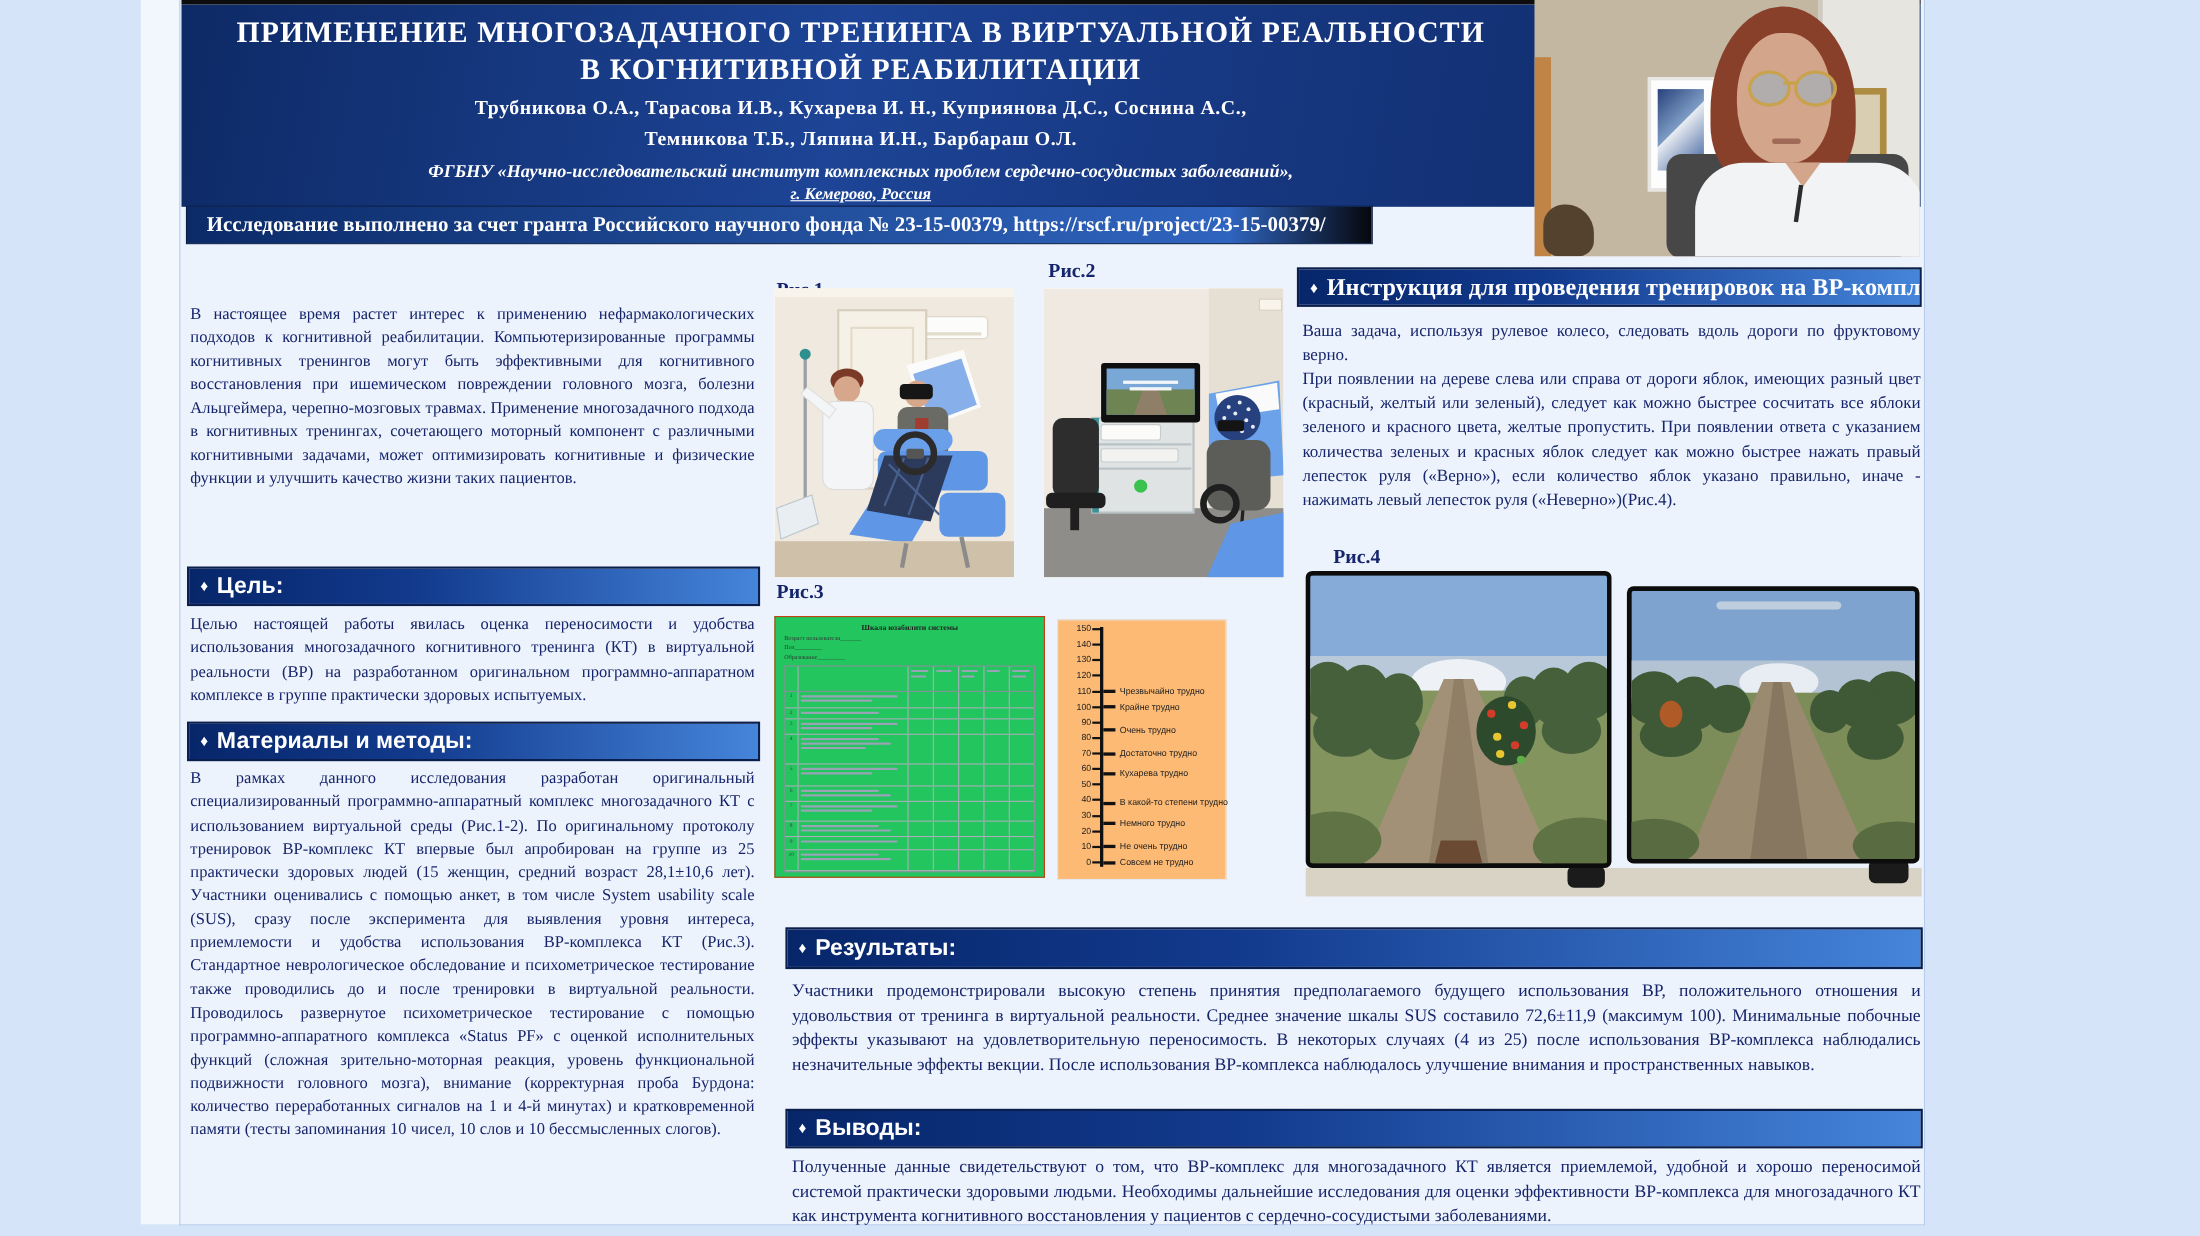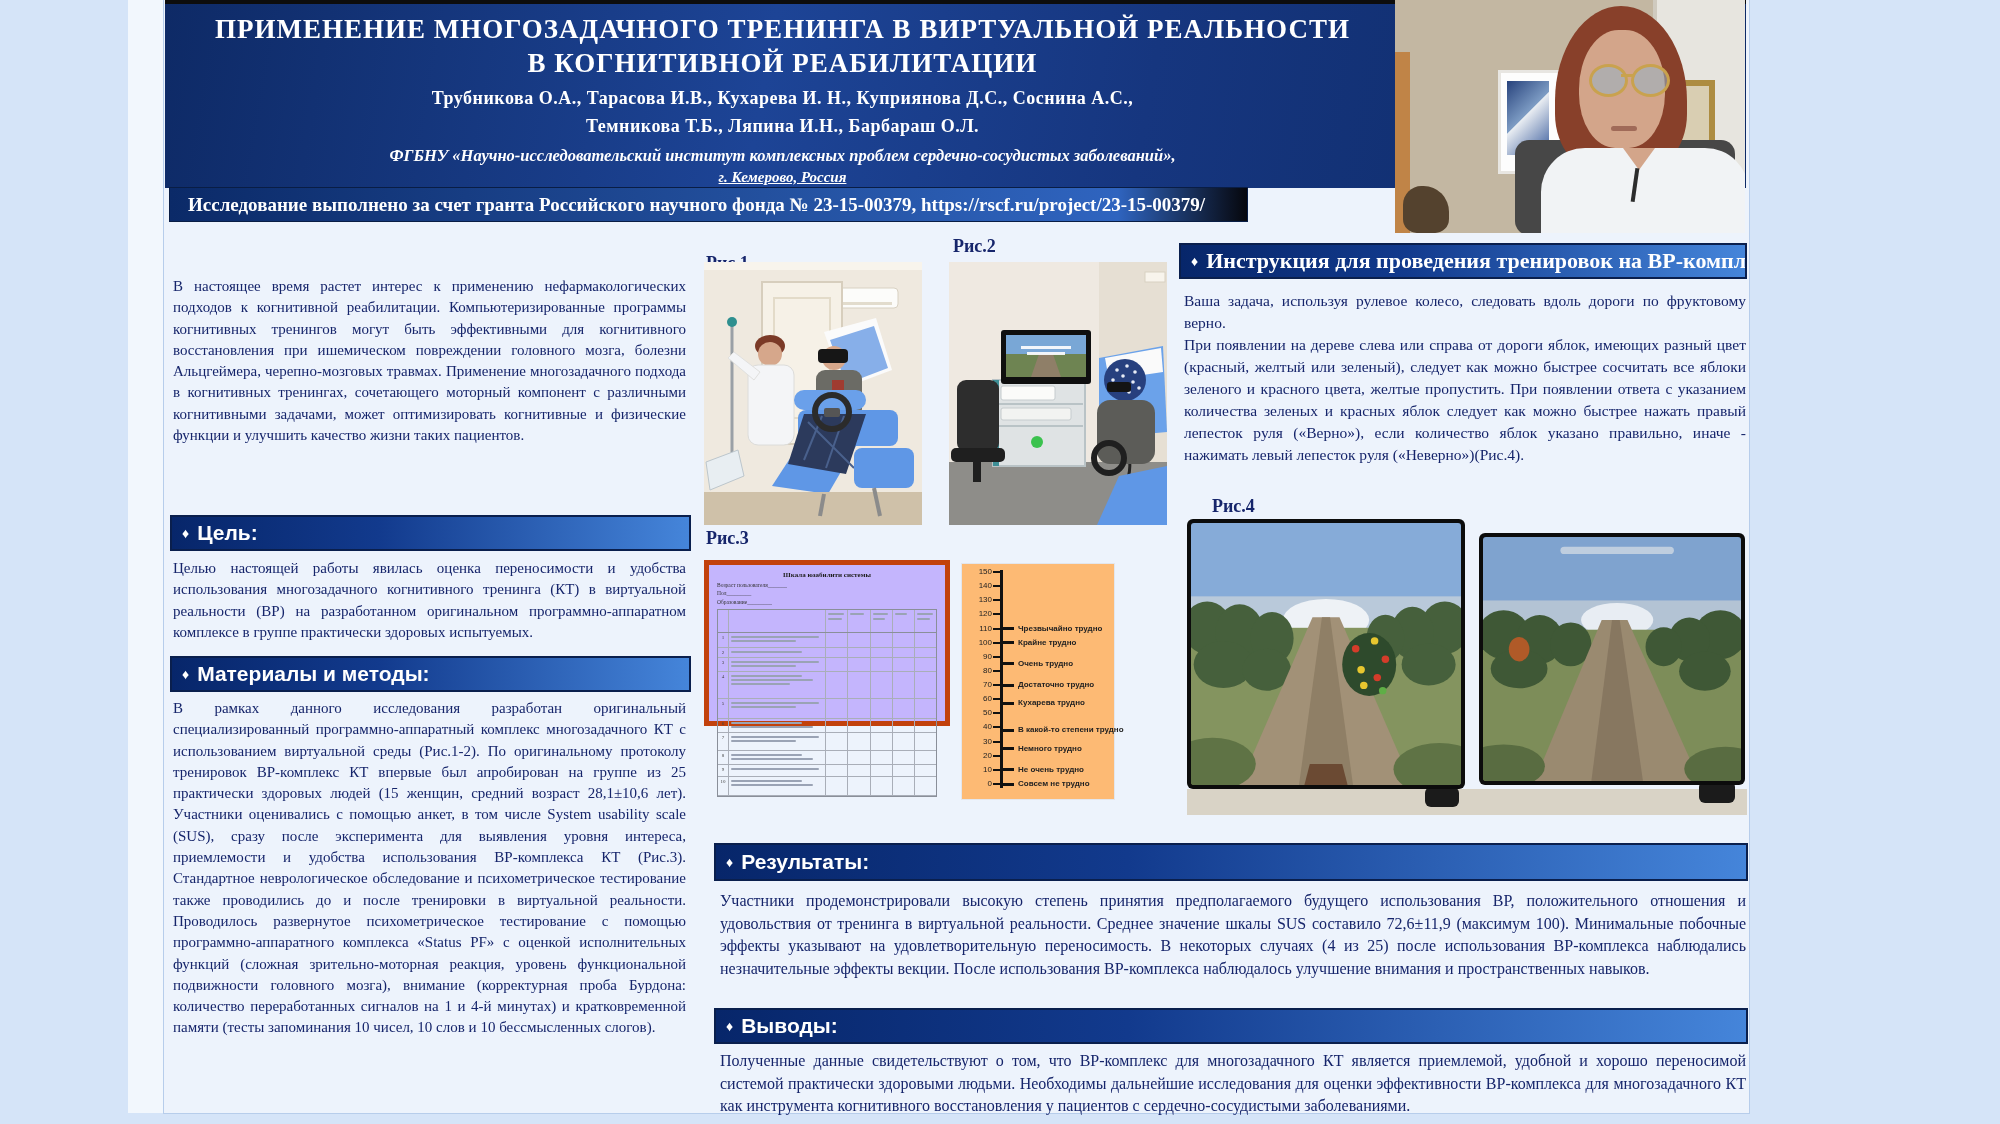--- a/index.html
+++ b/index.html
@@ -69,42 +69,42 @@
   .body-txt{color:#16256b;font-size:15px;line-height:1.42;text-align:justify;}
   .body-txt .indent{text-indent:34px;}
   .sub-bold{font-weight:bold;color:#111a4d;}
   .fig-label{color:#16256b;font-weight:bold;font-size:18px;}
 
   
   .photo{background:#fff;overflow:hidden;}
   .photo svg{display:block;width:100%;height:100%;}
 
   
-  #quest{left:540px;top:560px;width:246px;height:166px;background:#c4b5fd;
-     border:5px solid #c2410c;padding:6px 8px;box-sizing:border-box;}
+  #quest{left:540px;top:560px;width:246px;height:238px;background:#22c55e;
+     border:1px solid #c2410c;padding:6px 8px;box-sizing:border-box;}
   #q-title{text-align:center;font-weight:bold;font-size:7px;color:#222;}
   .q-field{font-size:5.5px;color:#333;margin-top:2.5px;}
   #q-table{margin-top:4px;border:1px solid #8a8f99;}
   .q-hrow{display:flex;border-bottom:1px solid #8a8f99;height:22px;}
   .q-row{display:flex;border-bottom:1px solid #a9aeb8;}
   .q-num{width:11px;border-right:1px solid #a9aeb8;font-size:5px;color:#444;
      text-align:center;line-height:9px;}
   .q-text{width:100px;border-right:1px solid #a9aeb8;padding:1.5px 2px;}
   .q-cell{width:23px;border-right:1px solid #a9aeb8;}
   .q-cell:last-child{border-right:none;}
   .ptxt{display:block;height:2.4px;background:#9aa3b5;margin:1.6px 0;border-radius:1px;}
 
   
   #sus-scale{left:797px;top:563px;width:152px;height:235px;background:#fdba74;
      border:1px solid #e3e6ec;font-family:"Liberation Sans",sans-serif;}
   #sus-axis{position:absolute;left:38px;top:6px;width:3px;height:218px;background:#111;}
   .sc-num{position:absolute;left:0;width:30px;text-align:right;font-size:8px;color:#222;}
   .sc-tick{position:absolute;left:31px;width:8px;height:2px;background:#111;}
   .sc-dash{position:absolute;left:41px;width:11px;height:3px;background:#111;}
-  .sc-lab{position:absolute;left:56px;font-size:8px;color:#222;white-space:nowrap;font-weight:bold;}
+  .sc-lab{position:absolute;left:56px;font-size:8px;color:#222;white-space:nowrap;}
 
   
   #fig4{left:1023px;top:519px;width:560px;height:296px;}
   .stand{position:absolute;background:#d9d3c6;}
   .monitor{position:absolute;background:#0c0c0c;border-radius:6px;padding:4px;box-sizing:border-box;}
   .screen{position:relative;width:100%;height:100%;overflow:hidden;border-radius:3px;}
   .screen svg{display:block;width:100%;height:100%;}
   #mon2-text{position:absolute;left:0;right:0;top:34%;text-align:center;color:#fff;
      font-family:"Liberation Sans",sans-serif;font-weight:bold;font-size:17.5px;line-height:1.5;
      text-shadow:0 1px 3px rgba(0,0,0,.85);}

